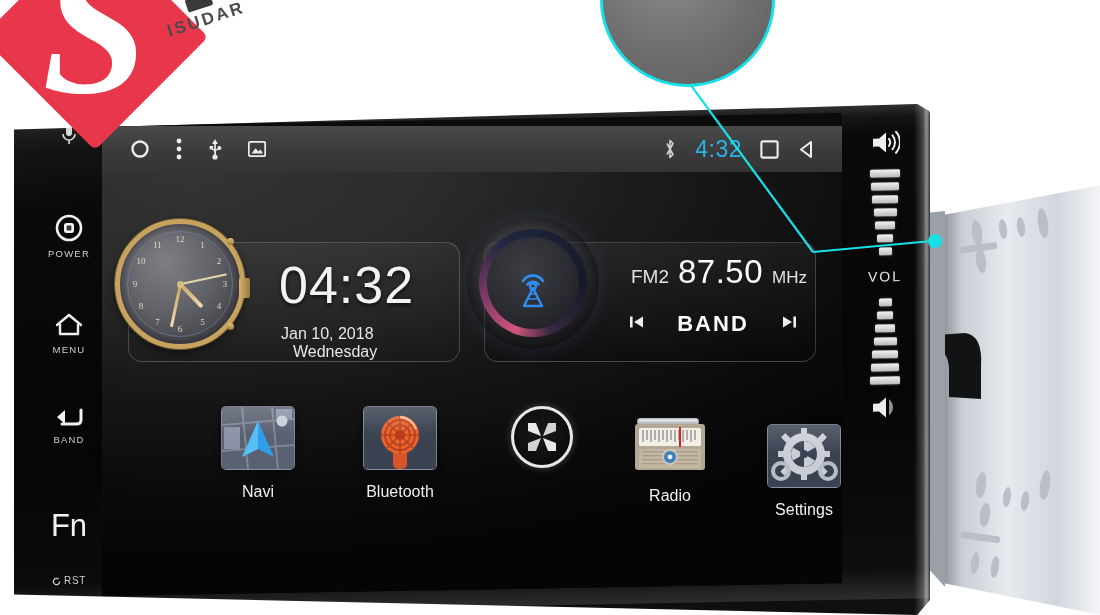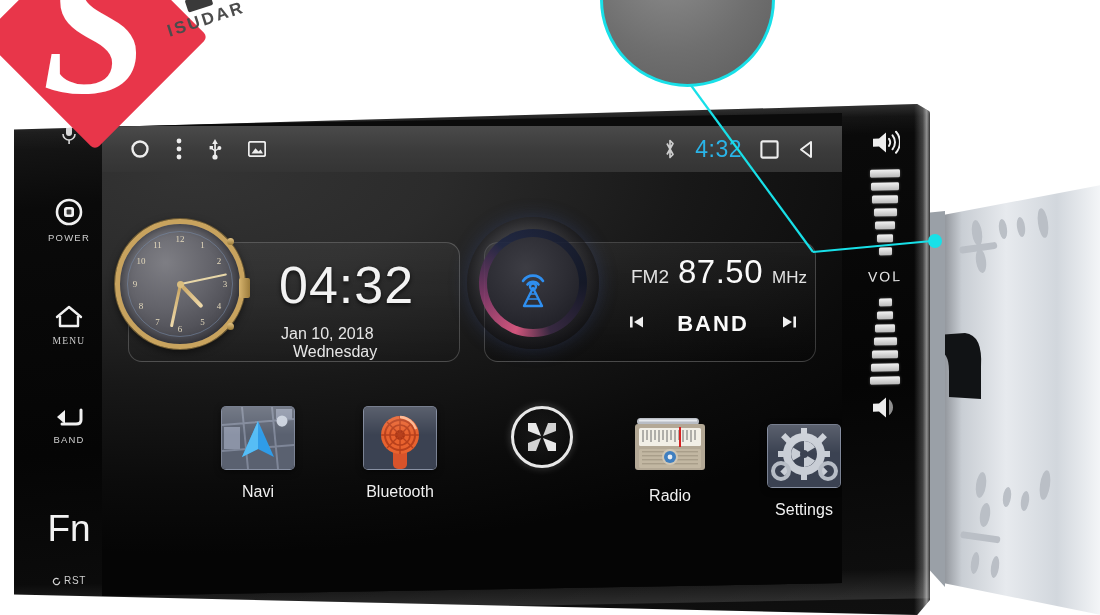--- a/index.html
+++ b/index.html
@@ -75,26 +75,26 @@
 
   
   #leftkeys{
     position:absolute;left:24px;top:8px;width:62px;height:498px;
     color:#efefef;text-align:center;
   }
   .hkey{position:absolute;left:0;width:62px;text-align:center;}
   .hkey .glyph{display:block;line-height:1;}
   .hkey .klabel{display:block;font-size:9.5px;letter-spacing:1.2px;color:#cfcfcf;margin-top:3px;}
   #k-mic{top:12px;}
-  #k-power{top:86px;}
-  #k-menu{top:192px;font-family:Liberation Serif, serif;}
+  #k-power{top:102px;}
+  #k-menu{top:200px;}
   #k-back{top:292px;}
   #k-fn{top:398px;}
   #k-rst{top:460px;}
-  #k-fn .glyph{font-size:37px;color:#f2f2f2;}
+  #k-fn .glyph{font-size:31px;color:#f2f2f2;}
   #k-rst .klabel{font-size:10px;letter-spacing:.6px;}
 
   
   #screen{
     position:absolute;left:88px;top:22px;width:740px;height:470px;
     background:#0b0b0b;overflow:hidden;
     transform:skewY(-1.0deg);transform-origin:left top;
   }
   #screen-inner{transform:skewY(1.0deg);transform-origin:left top;width:740px;height:470px;position:relative;
     background:linear-gradient(160deg,#2a2a2a 0%,#242424 30%,#141414 55%,#090909 78%,#050505 100%);}

